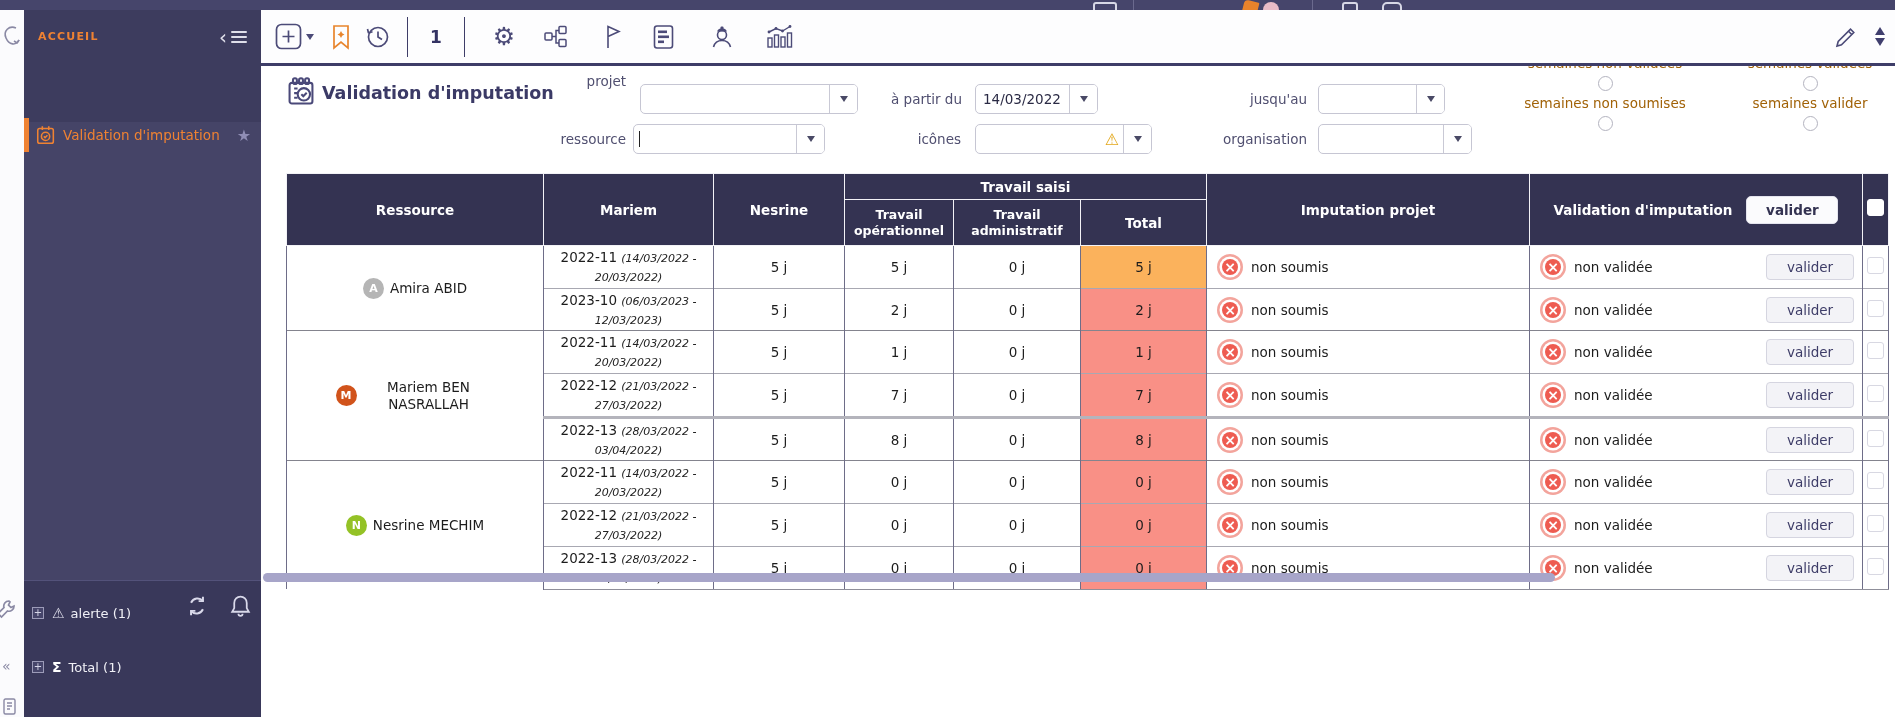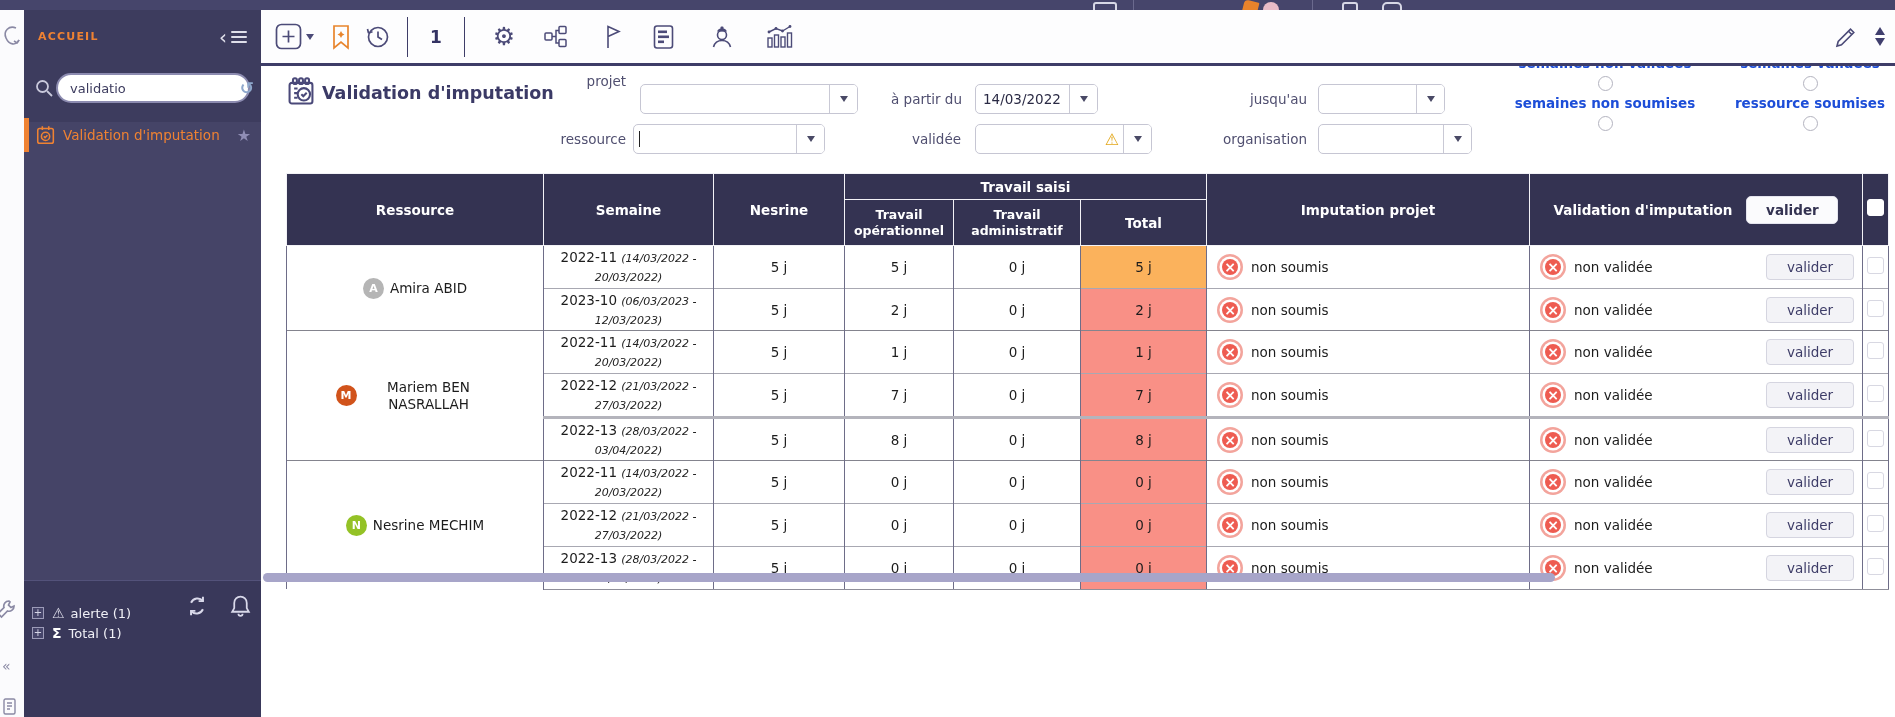--- a/index.html
+++ b/index.html
@@ -56,21 +56,21 @@
   .filters { position:absolute; left:261px; top:69px; width:1634px; height:104px; background:#fff;}
   .f-label { position:absolute; font-size:13.5px; color:#504f70; text-align:right;}
   .f-title { position:absolute; left:61px; top:14px; font-size:17.5px; font-weight:bold; color:#3b3a66;}
   .combo { position:absolute; height:30px; background:#fff; border:1px solid #c6c6d3; border-radius:5px; display:flex; align-items:center; overflow:hidden;}
   .combo .val { flex:1; font-size:13.5px; color:#2a2a44; padding-left:7px; white-space:nowrap;}
   .combo .dd { width:28px; align-self:stretch; border-left:1px solid #c9c9d5; background:#fff; display:flex; align-items:center; justify-content:center; cursor:pointer;}
   .combo .dd::before { content:""; width:0; height:0; border-left:4.5px solid transparent; border-right:4.5px solid transparent; border-top:6px solid #4a4a66;}
   .warn-yellow::before { content:"⚠"; color:#e3a81c; font-size:16px; margin-right:4px;}
   .text-caret { width:1px; height:16px; background:#222; margin-left:5px;}
   .radio-col { position:absolute; width:210px; text-align:center;}
-  .radio-lbl { font-size:13.5px; color:#1d4ed8;font-weight:bold;}
+  .radio-lbl { font-size:13.5px; color:#a16207;}
   .radio { display:inline-block; width:15px; height:15px; border:1px solid #b3b3bf; border-radius:50%; background:#fff; cursor:pointer; margin-top:5px;}
 
   
   table.grid { position:absolute; left:286px; top:173px; width:1602px; border-collapse:collapse; table-layout:fixed; z-index:5;}
   .grid thead th { background:#343352; color:#fff; border:1px solid #f2f2f6; font-weight:bold; vertical-align:middle; text-align:center;}
   .grid .th-main { font-size:13.5px; }
   .grid .th-sub { font-size:12.5px; line-height:1.25;}
   .grid .th-group { font-size:13.5px; height:26px;}
   .grid tr.hdr2 th { height:46px;}
   .hdr-val { display:flex; align-items:center; justify-content:center; gap:14px;}
@@ -144,32 +144,20 @@
   <div class="sb-title">ACCUEIL</div>
   <div class="sb-collapse">
     <span class="chev"></span>
     <span class="bars">
         <i></i>
         <i></i>
         <i></i>
       </span>
   </div>
 
-  <div class="search-wrap">
-    <span style="position:absolute; left:4px; top:5px;">
-      <svg width="22" height="22" viewBox="0 0 22 22" fill="none" stroke="#c9c9dc" stroke-width="1.8">
-          <circle cx="8.5" cy="8.5" r="5.5"></circle>
-          <path d="M13 13l5 5"></path>
-        </svg>
-    </span>
-    <div class="search-box">
-      <input type="text" value="validatio" style="">
-      <span class="reset-ico"></span>
-    </div>
-  </div>
 
   <div class="menu-item">
     <span class="bar"></span>
     <span style="margin-left:6px;">
       <svg width="22" height="22" viewBox="0 0 24 24" fill="none" stroke="#ef8232" stroke-width="1.7">
           <rect x="3" y="5" width="17" height="16" rx="2"></rect>
           <path d="M8 2.5v4M15 2.5v4"></path>
           <circle cx="11.5" cy="13.5" r="4.5"></circle>
           <path d="M9.6 13.5l1.4 1.4 2.6-2.6"></path>
         </svg>
@@ -192,21 +180,21 @@
       <svg width="25" height="25" viewBox="0 0 24 24" fill="none" stroke="#d9d9ea" stroke-width="1.7">
           <path d="M12 3.5a6 6 0 0 1 6 6v5l2 3.5H4L6 14.5v-5a6 6 0 0 1 6-6z"></path>
           <path d="M10 20a2 2 0 0 0 4 0"></path>
         </svg>
     </span>
     <div class="sb-row" style="top:24px;">
       <span class="plusbox"></span>
       <span class="warn-white"></span>
       <span>alerte (1)</span>
     </div>
-    <div class="sb-row" style="top:44px;">
+    <div class="sb-row" style="top:78px;">
       <span class="plusbox"></span>
       <span class="sigma-ico"></span>
       <span>Total (1)</span>
     </div>
   </div>
 </aside>
 
 <div class="toolbar">
   <span class="t-ico" style="margin-left:14px;">
     <svg width="27" height="27" viewBox="0 0 27 27" fill="none" stroke="#4c4b78" stroke-width="1.7">
@@ -316,21 +304,21 @@
     <span class="val"></span>
     <span class="dd"></span>
   </div>
 
   <label class="f-label" style="left:259px; top:62px; width:106px;">ressource</label>
   <div class="combo" style="left:372px; top:55px; width:192px;">
     <span class="text-caret"></span>
     <span class="val"></span>
     <span class="dd"></span>
   </div>
-  <label class="f-label" style="left:607px; top:62px; width:93px;">validée</label>
+  <label class="f-label" style="left:607px; top:62px; width:93px;">icônes</label>
   <div class="combo" style="left:714px; top:55px; width:177px;">
     <span class="val"></span>
     <span class="warn-yellow"></span>
     <span class="dd"></span>
   </div>
   <label class="f-label" style="left:949px; top:62px; width:97px;">organisation</label>
   <div class="combo" style="left:1057px; top:55px; width:154px;">
     <span class="val"></span>
     <span class="dd"></span>
   </div>
@@ -341,41 +329,41 @@
   </div>
   <div class="radio-col" style="left:1464px; top:-14px; width:170px;">
     <div class="radio-lbl">semaines validées</div>
     <span class="radio"></span>
   </div>
   <div class="radio-col" style="left:1239px; top:26px;">
     <div class="radio-lbl">semaines non soumises</div>
     <span class="radio"></span>
   </div>
   <div class="radio-col" style="left:1464px; top:26px; width:170px;">
-    <div class="radio-lbl">ressource soumises</div>
+    <div class="radio-lbl">semaines valider</div>
     <span class="radio"></span>
   </div>
 </section>
 
 <table class="grid">
   <colgroup>
     <col style="width:257px">
       <col style="width:170px">
       <col style="width:131px">
     <col style="width:109px">
       <col style="width:127px">
       <col style="width:126px">
     <col style="width:323px">
       <col style="width:333px">
       <col style="width:26px">
   </colgroup>
   <thead>
     <tr>
       <th class="th-main" rowspan="2">Ressource</th>
-      <th class="th-main" rowspan="2">Semaine</th>
+      <th class="th-main" rowspan="2">Mariem</th>
       <th class="th-main" rowspan="2">Nesrine</th>
       <th class="th-group" colspan="3">Travail saisi</th>
       <th class="th-main" rowspan="2">Imputation projet</th>
       <th class="th-main" rowspan="2">
         <div class="hdr-val">
           <span>Validation d'imputation</span>
           <button class="btn-hdr">valider</button>
         </div>
       </th>
       <th rowspan="2">

